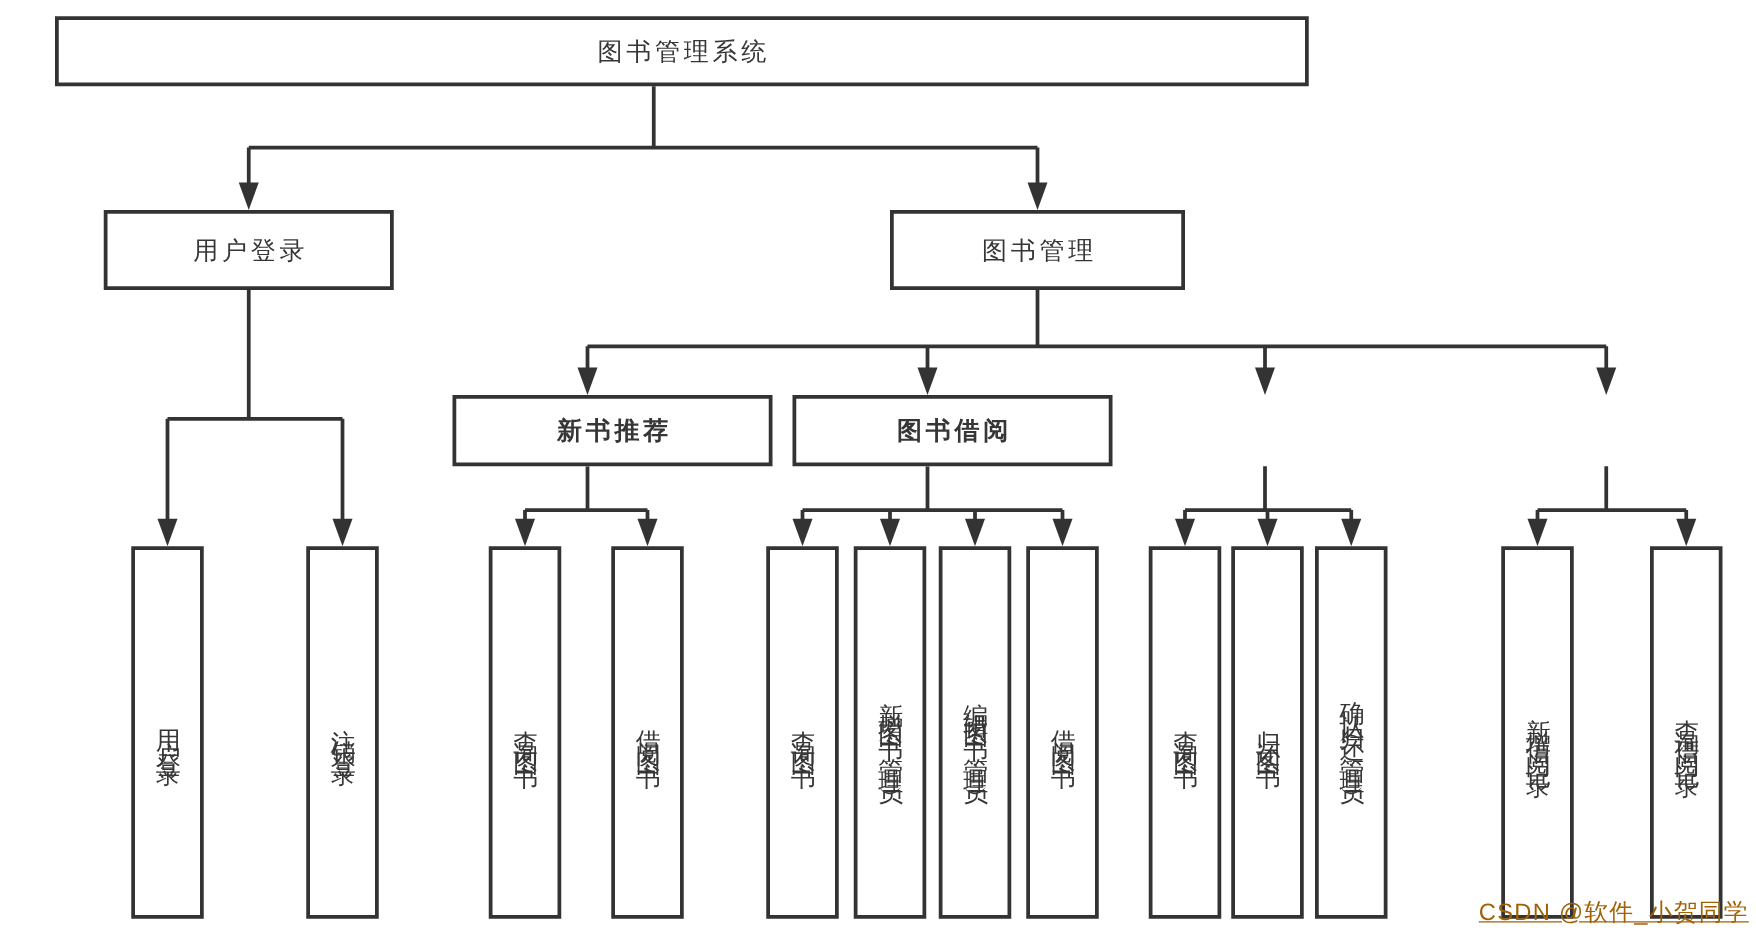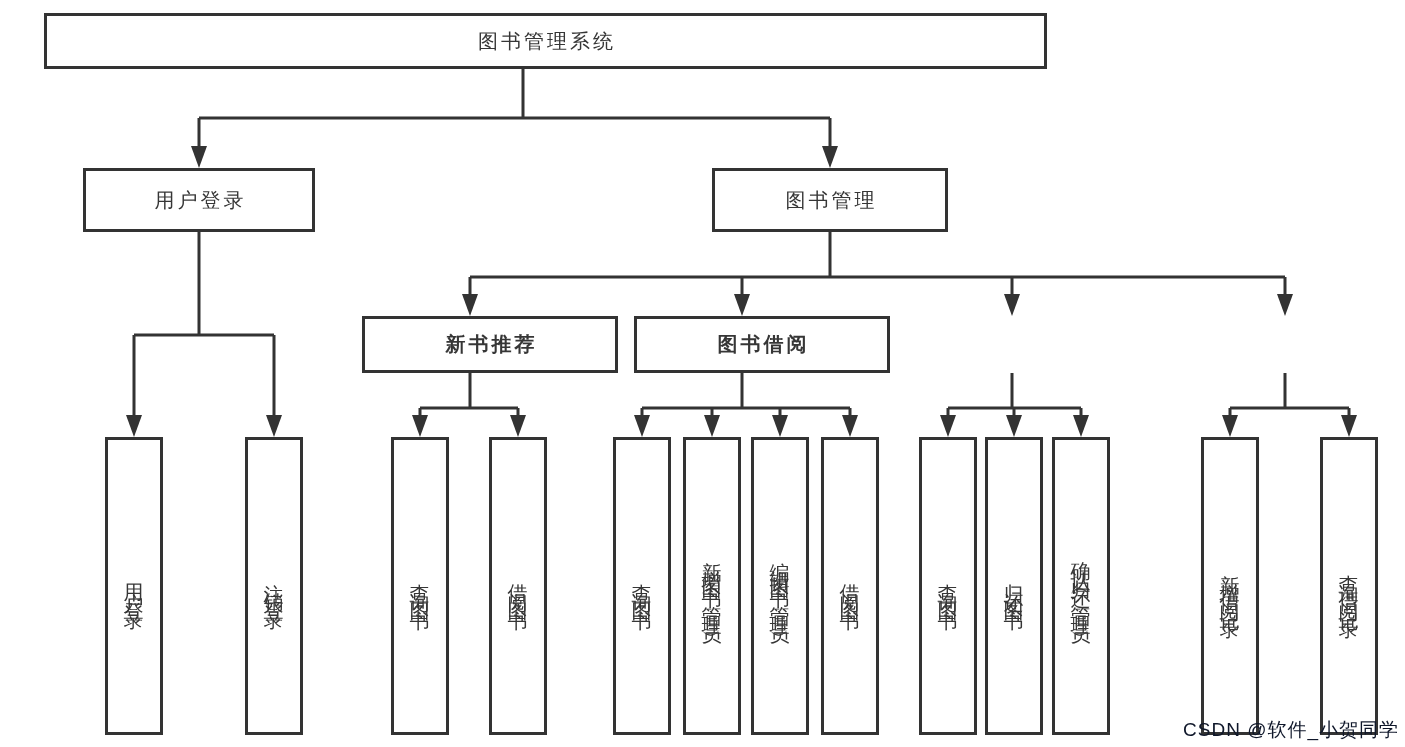--- a/index.html
+++ b/index.html
@@ -65,23 +65,24 @@
   .leaf-8  { left: 919px; }
   .leaf-9  { left: 985px; }
   .leaf-10 { left: 1052px; }
   .leaf-11 { left: 1201px; }
   .leaf-12 { left: 1320px; }
   .watermark {
     position: absolute;
     right: 6px;
     bottom: 4px;
     font-size: 19px;
-    color: #0f172a;
+    color: #a16207;
     letter-spacing: 1px;
     white-space: nowrap;
+    text-decoration: underline;
   }
 </style>
 </head>
 <body>
 
 <div class="stage">
 
   <svg class="edges" width="1405" height="747" viewBox="0 0 1405 747">
     <g stroke="#333333" stroke-width="3" fill="none">
 

